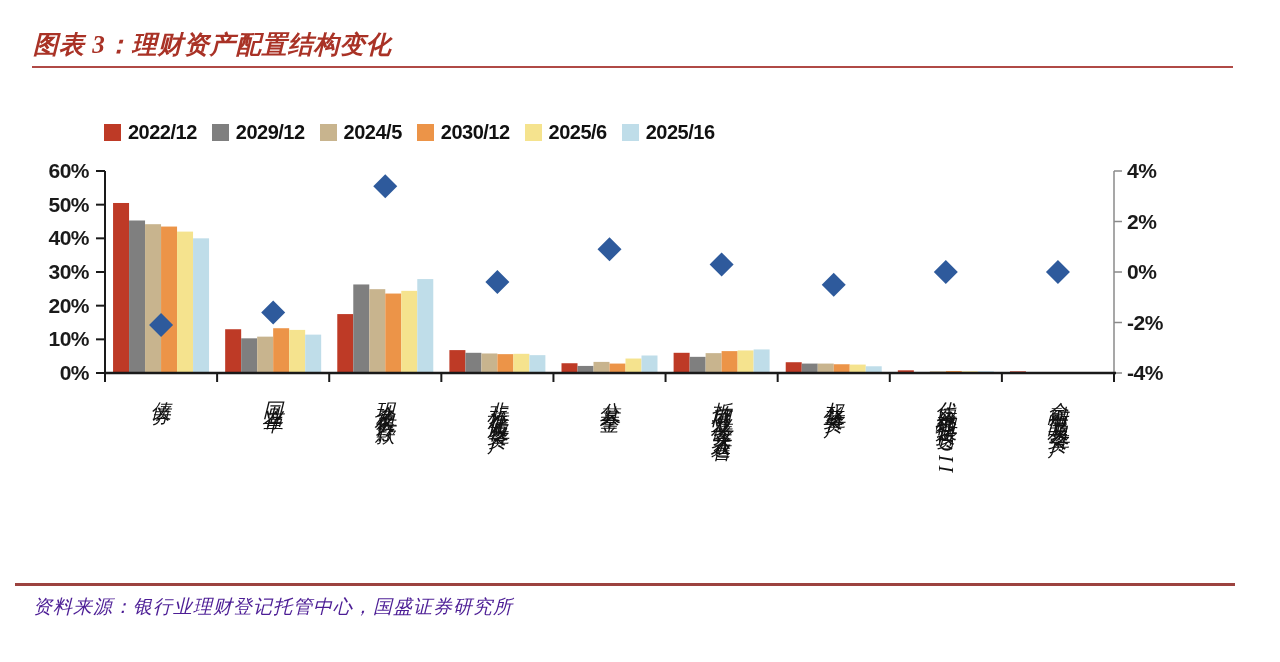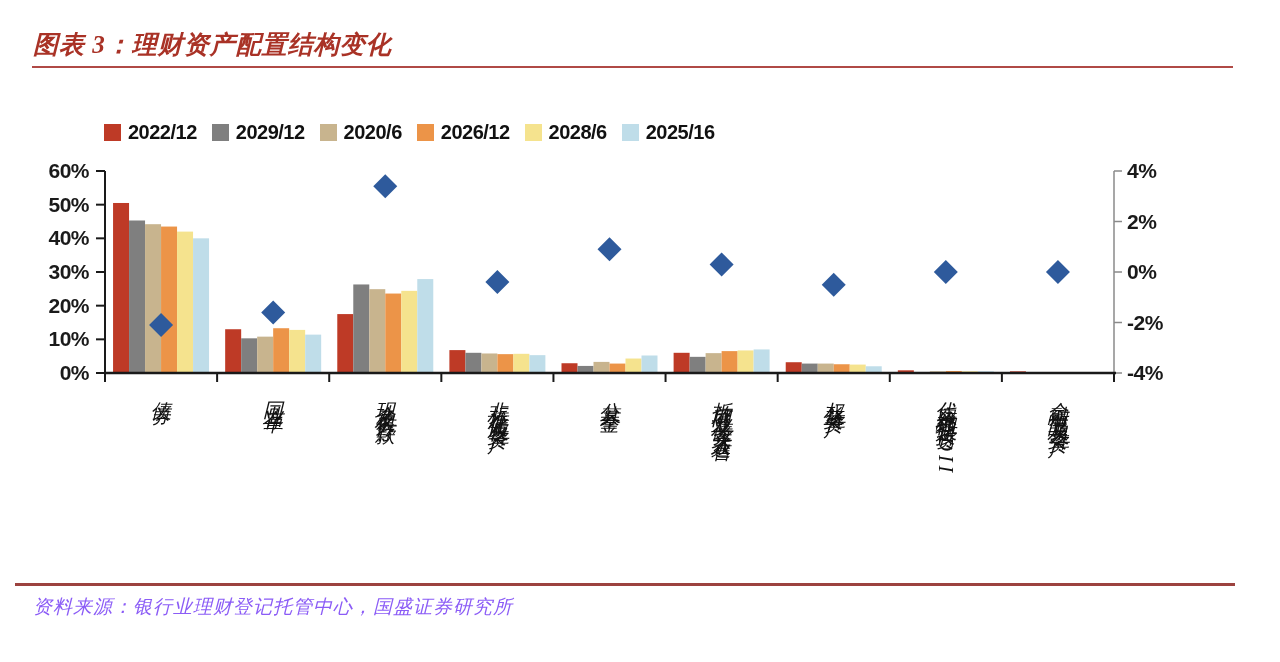--- a/index.html
+++ b/index.html
@@ -5,21 +5,21 @@
   html,body{margin:0;padding:0;background:#ffffff;}
   .page{position:relative;width:1280px;height:662px;background:#ffffff;overflow:hidden;
         font-family:"Liberation Sans",sans-serif;}
   .chart-title{position:absolute;left:33px;top:28px;
         font-family:"Liberation Serif",serif;font-style:italic;font-weight:700;
         font-size:25px;letter-spacing:1px;color:#A93226;}
   .divider-top{position:absolute;left:32px;top:66px;width:1201px;height:2px;background:#B04A46;}
   .divider-bottom{position:absolute;left:15px;top:583px;width:1220px;height:3px;background:#9C423F;}
   .source-note{position:absolute;left:33px;top:594px;
         font-family:"Liberation Serif",serif;font-style:italic;
-        font-size:19px;letter-spacing:1px;color:#8b5cf6;}
+        font-size:19px;letter-spacing:1px;color:#4c1d95;}
   .legend{position:absolute;left:104px;top:121px;display:flex;align-items:center;gap:15px;}
   .legend-item{display:flex;align-items:center;gap:7px;
         font-family:"Liberation Sans",sans-serif;font-weight:700;font-size:20px;
         letter-spacing:-0.5px;color:#111;white-space:nowrap;}
   .swatch{width:17px;height:17px;display:inline-block;flex:0 0 auto;}
   .diamond-marker{width:13px;height:13px;display:inline-block;flex:0 0 auto;
         transform:rotate(45deg);margin:0 3px;}
   #plot-svg{position:absolute;left:0;top:0;width:1280px;height:662px;}
   .axis-label{font-family:"Liberation Sans",sans-serif;font-weight:600;font-size:21px;
         letter-spacing:-0.5px;fill:#1a1a1a;}
@@ -40,29 +40,29 @@
       <div class="legend-item">
         <span class="swatch" style="background: rgb(190, 58, 38);"></span>
         <span>2022/12</span>
       </div>
       <div class="legend-item">
         <span class="swatch" style="background: rgb(127, 127, 127);"></span>
         <span>2029/12</span>
       </div>
       <div class="legend-item">
         <span class="swatch" style="background: rgb(200, 180, 142);"></span>
-        <span>2020/6</span>
+        <span>2024/5</span>
       </div>
       <div class="legend-item">
         <span class="swatch" style="background: rgb(236, 148, 72);"></span>
-        <span>2026/12</span>
+        <span>2030/12</span>
       </div>
       <div class="legend-item">
         <span class="swatch" style="background: rgb(245, 227, 142);"></span>
-        <span>2028/6</span>
+        <span>2025/6</span>
       </div>
       <div class="legend-item">
         <span class="swatch" style="background: rgb(191, 221, 233);"></span>
         <span>2025/16</span>
       </div>
     </div>
 
   <svg id="plot-svg" viewBox="0 0 1280 662" xmlns="http://www.w3.org/2000/svg">
       <g>
         <rect x="113.05555555555556" y="202.98333333333332" width="16" height="170.01666666666668" fill="#BE3A26"></rect>

